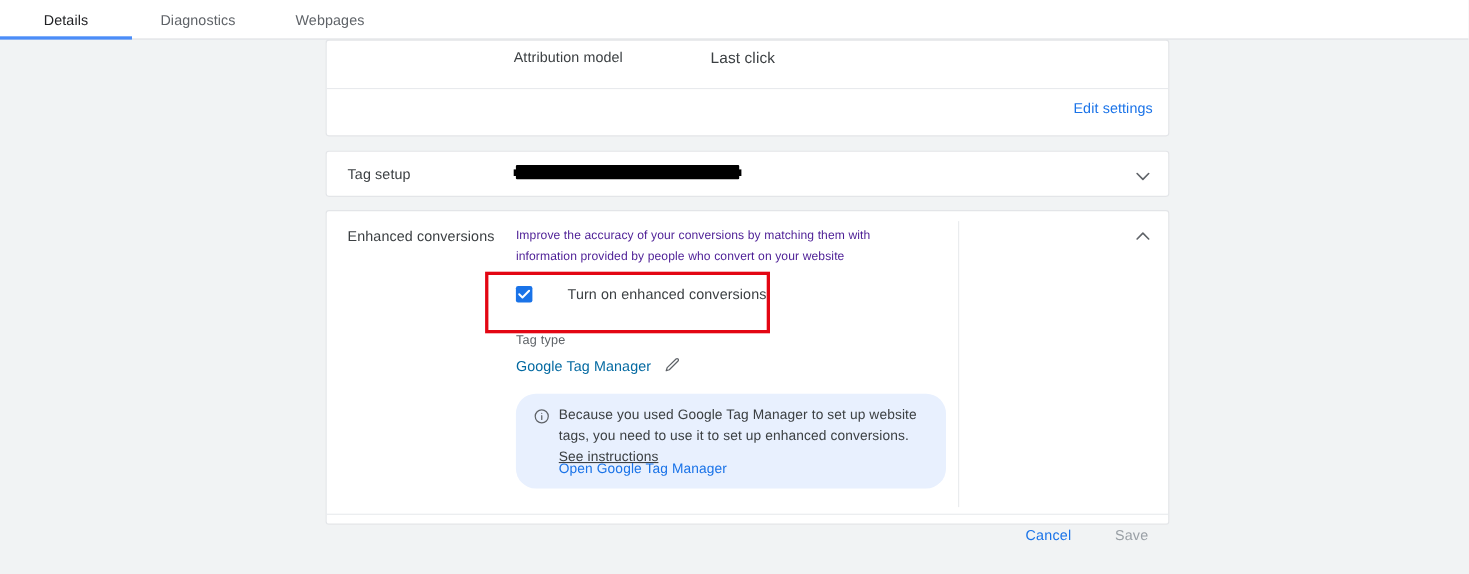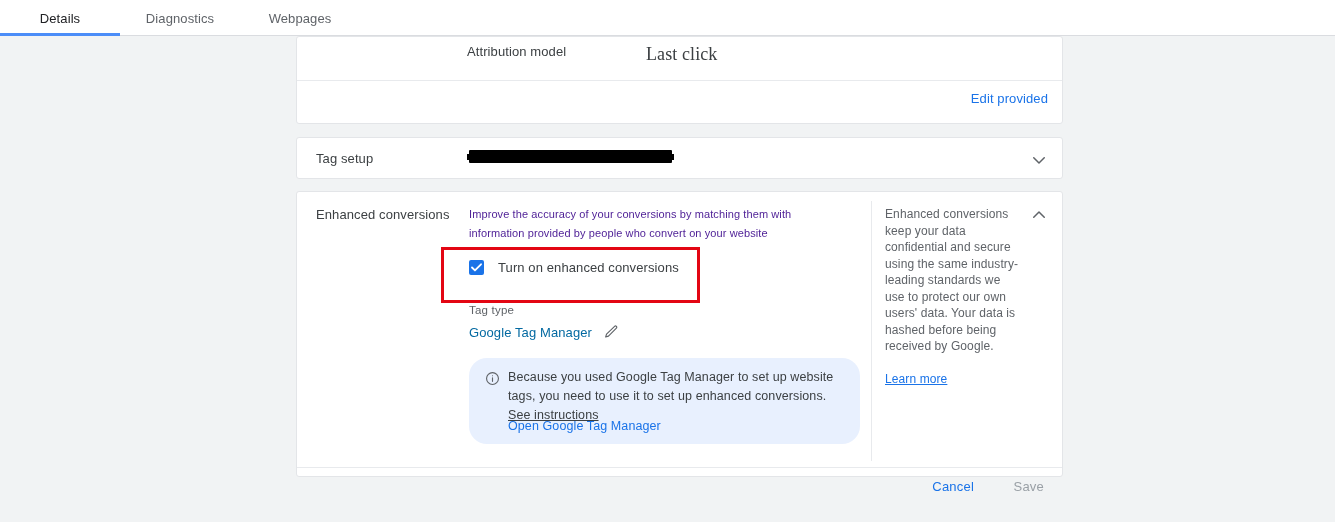--- a/index.html
+++ b/index.html
@@ -49,21 +49,21 @@
 
   
   #card-attribution { position: absolute; left: 296px; top: 36px; width: 767px; height: 88px; }
   .attr-row { position: absolute; left: 0; top: 0; right: 0; height: 48px; }
   .attr-label {
     position: absolute; left: 170px; top: 7px;
     font-size: 13px; color: #3c4043; letter-spacing: .1px;
   }
   .attr-value {
     position: absolute; left: 349px; top: 7px;
-    font-size: 18px; color: #3c4043; letter-spacing: .1px; font-family: Liberation Serif, serif;
+    font-size: 14px; color: #3c4043; letter-spacing: .1px;
   }
   .card-divider {
     position: absolute; left: 0; right: 0; height: 1px; background: #e8eaed;
   }
   .edit-settings {
     position: absolute; right: 14px; top: 54px;
     font-size: 13px; color: #1a73e8; cursor: pointer; letter-spacing: .1px;
   }
 
   
@@ -112,21 +112,21 @@
   }
   .checkbox {
     width: 15px; height: 15px;
     background: #1a73e8;
     border-radius: 2px;
     position: relative;
     flex: 0 0 auto;
   }
   .checkbox svg { position: absolute; left: 2px; top: 3px; }
   .cb-label {
-    margin-left: 14px;
+    margin-left: 32px;
     font-size: 13px; color: #3c4043; letter-spacing: .1px;
   }
   .tagtype-label {
     position: absolute; left: 172px; top: 112px;
     font-size: 11.5px; color: #5f6368; letter-spacing: .2px;
   }
   .tagtype-row {
     position: absolute; left: 172px; top: 132px;
     display: flex; align-items: center;
   }
@@ -198,21 +198,21 @@
     </div>
   </div>
 </div>
 
 <div class="card" id="card-attribution">
   <div class="attr-row">
     <span class="attr-label">Attribution model</span>
     <span class="attr-value">Last click</span>
   </div>
   <div class="card-divider" style="top:43px"></div>
-  <span class="edit-settings">Edit provided</span>
+  <span class="edit-settings">Edit settings</span>
 </div>
 
 <div class="card" id="card-tagsetup">
   <span class="tagsetup-label">Tag setup</span>
   <div class="redaction"></div>
   <div class="chev">
     <svg width="18" height="18" viewBox="0 0 24 24" fill="none" stroke="#5f6368" stroke-width="2" stroke-linecap="round" stroke-linejoin="round">
       <polyline points="5 9 12 16 19 9"></polyline>
     </svg>
   </div>
@@ -256,24 +256,20 @@
     </span>
     <div class="info-text">
       <span>Because you used Google Tag Manager to set up website tags, you need to use it to set up enhanced conversions.</span>
       <a>See instructions</a>
     </div>
     <span class="open-gtm">Open Google Tag Manager</span>
   </div>
 
   <div class="vdivider"></div>
 
-  <div class="side">
-    <div class="side-text">Enhanced conversions keep your data confidential and secure using the same industry-leading standards we use to protect our own users' data. Your data is hashed before being received by Google.</div>
-    <span class="learn-more">Learn more</span>
-  </div>
 
   <div class="collapse-chev">
     <svg width="18" height="18" viewBox="0 0 24 24" fill="none" stroke="#5f6368" stroke-width="2" stroke-linecap="round" stroke-linejoin="round">
       <polyline points="5 15 12 8 19 15"></polyline>
     </svg>
   </div>
 
   <div class="actionbar-divider"></div>
   <span class="btn btn-cancel">Cancel</span>
   <span class="btn btn-save">Save</span>

